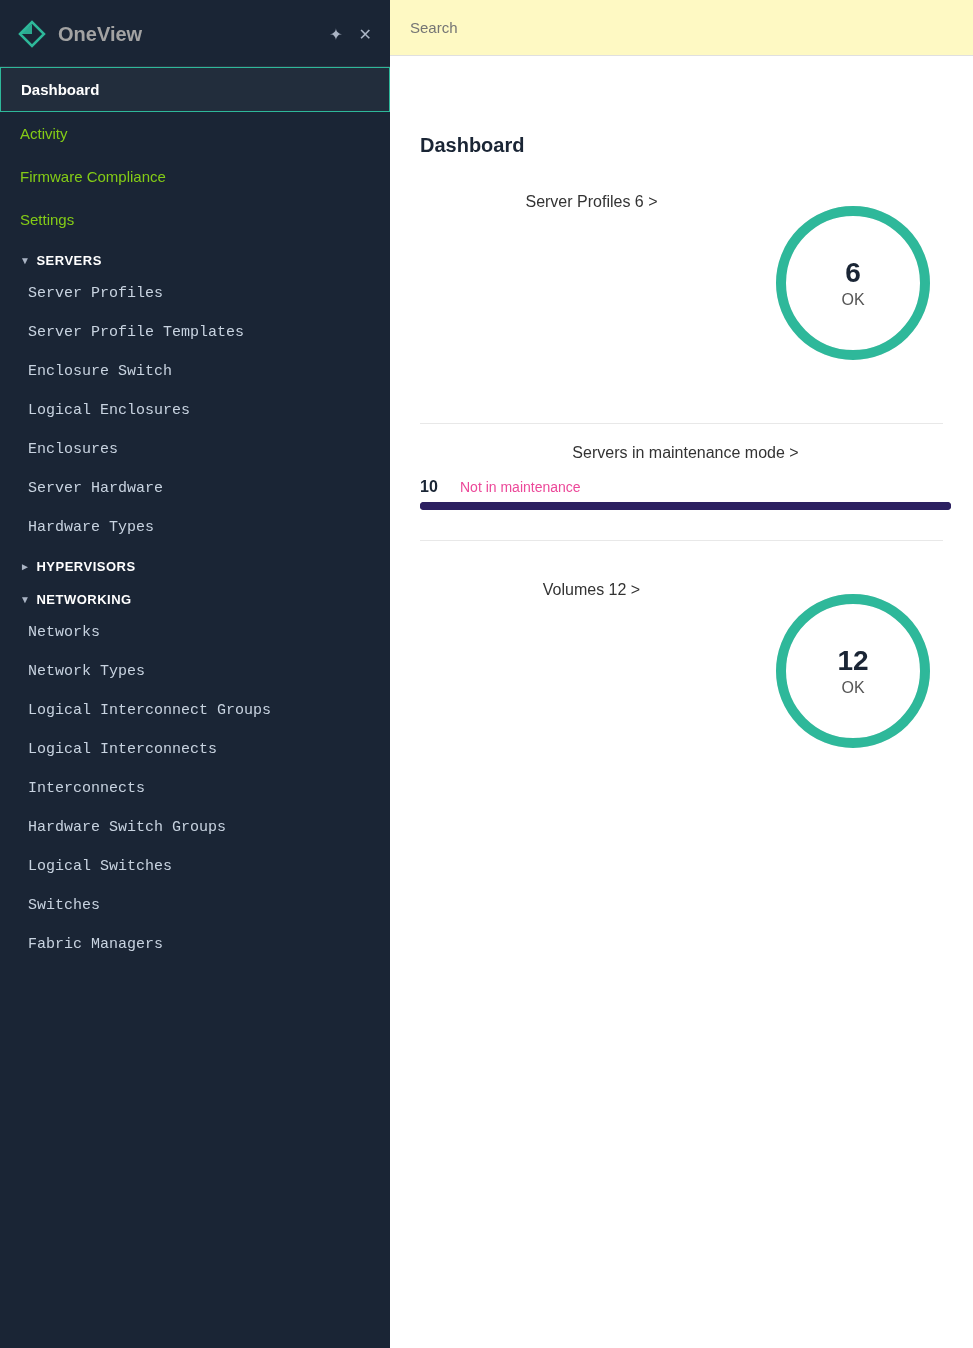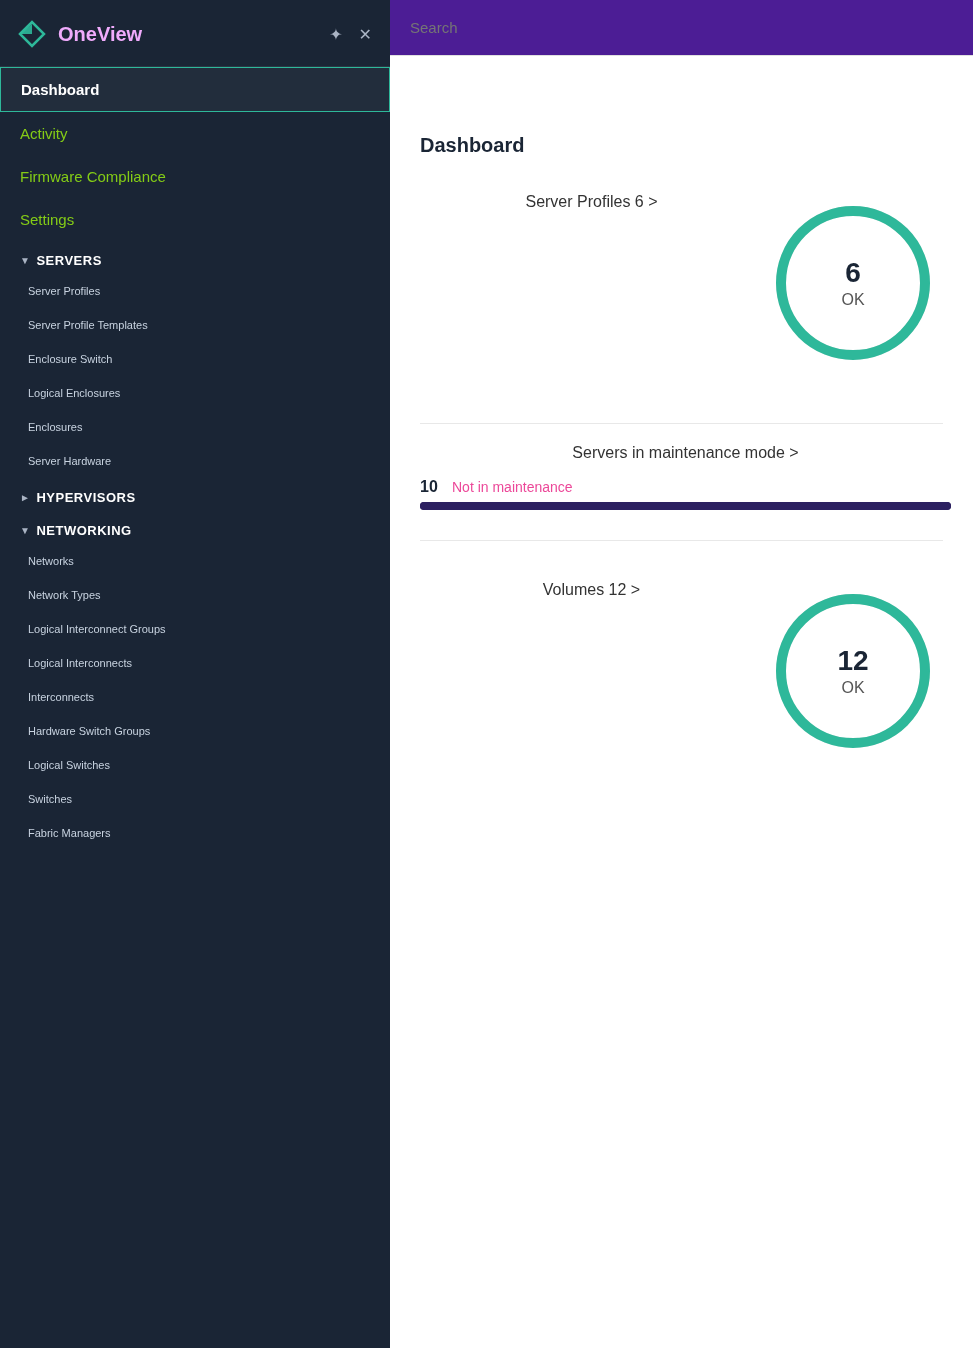--- a/index.html
+++ b/index.html
@@ -29,21 +29,21 @@
       border-bottom: 1px solid rgba(255,255,255,0.08);
     }
 
     .logo-icon {
       width: 32px;
       height: 32px;
       flex-shrink: 0;
     }
 
     .app-title {
-      color: #f0abfc;
+      color: #a3a3a3;
       font-size: 20px;
       font-weight: 600;
       flex: 1;
     }
 
     .header-actions {
       display: flex;
       gap: 12px;
       align-items: center;
     }
@@ -102,22 +102,23 @@
     }
 
     .nav-section-header .arrow {
       font-size: 10px;
       color: #aab4c4;
     }
 
     .nav-sub-item {
       padding: 11px 20px 11px 28px;
       color: #c8d3e0;
-      font-size: 11px;
+      font-size: 15px;
       cursor: pointer;
+      font-family: Liberation Mono, monospace;
     }
 
     
     .main-content {
       flex: 1;
       background: #fff;
       padding: 0;
       margin-top: 56px;
       overflow-y: auto;
     }
@@ -186,21 +187,21 @@
     .maintenance-label {
       font-size: 16px;
       color: #333;
       margin-bottom: 16px;
       text-align: center;
     }
 
     .bar-row {
       display: flex;
       align-items: center;
-      gap: 4px;
+      gap: 12px;
       margin-bottom: 6px;
     }
 
     .bar-number {
       font-size: 16px;
       font-weight: 700;
       color: #1a2535;
       min-width: 28px;
     }
 
@@ -290,20 +291,23 @@
     </li>
 
     <li class="nav-sub-item">
       <span>Enclosures</span>
     </li>
 
     <li class="nav-sub-item">
       <span>Server Hardware</span>
     </li>
 
+    <li class="nav-sub-item">
+      <span>Hardware Types</span>
+    </li>
 
     <li class="nav-section-header">
       <span class="arrow">►</span>
       <span>HYPERVISORS</span>
     </li>
 
     <li class="nav-section-header">
       <span class="arrow">▼</span>
       <span>NETWORKING</span>
     </li>
@@ -339,21 +343,21 @@
     <li class="nav-sub-item">
       <span>Switches</span>
     </li>
 
     <li class="nav-sub-item">
       <span>Fabric Managers</span>
     </li>
   </ul>
 </div>
 
-<div style="position: absolute; left: 390px; top: 0; width: 583px; height: 56px; background: #4c1d95; display: flex; align-items: center; padding: 0 20px; border-bottom: 1px solid #e0e0e0;">
+<div style="position: absolute; left: 390px; top: 0; width: 583px; height: 56px; background: #fef9c3; display: flex; align-items: center; padding: 0 20px; border-bottom: 1px solid #e0e0e0;">
   <input class="search-input" type="text" placeholder="Search" style="">
 </div>
 
 <div class="main-content" style="position: absolute; left: 390px; top: 56px; width: 583px; min-height: 1292px; background: #fff; overflow-y: auto;">
 
   <div class="page-header">
     <h1 class="page-title">Dashboard</h1>
   </div>
 
   <div class="dashboard-section">

